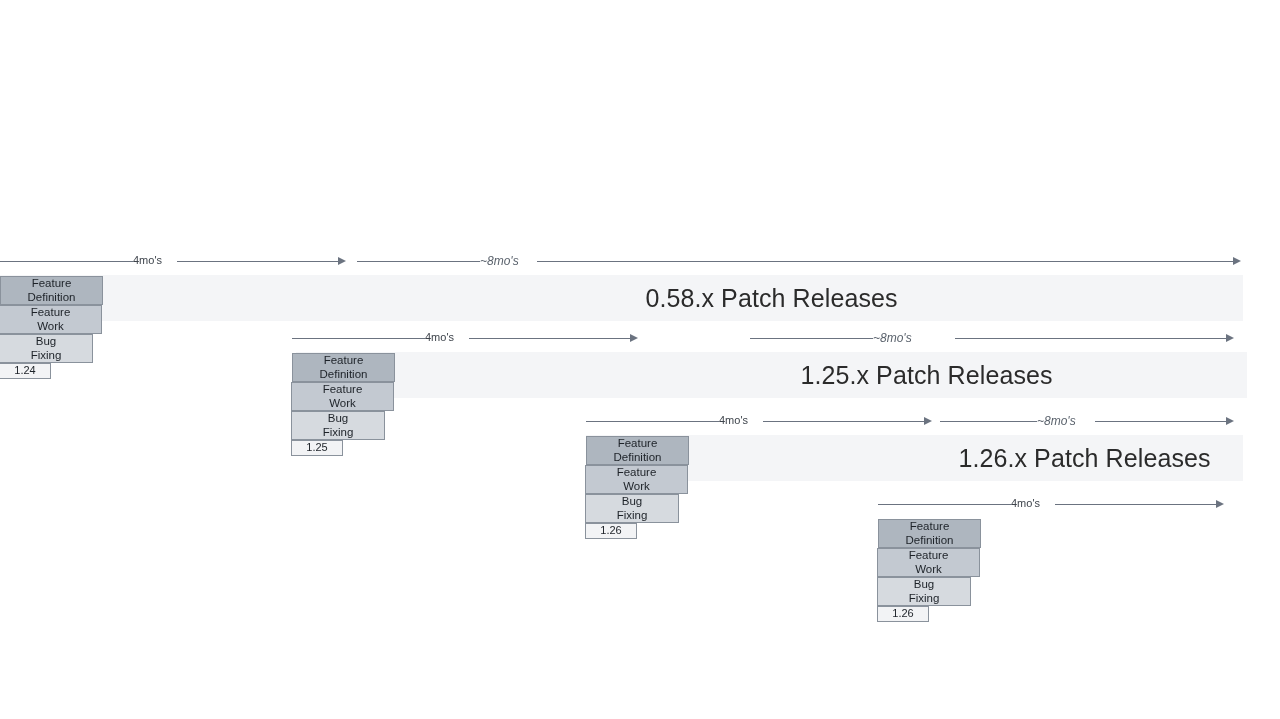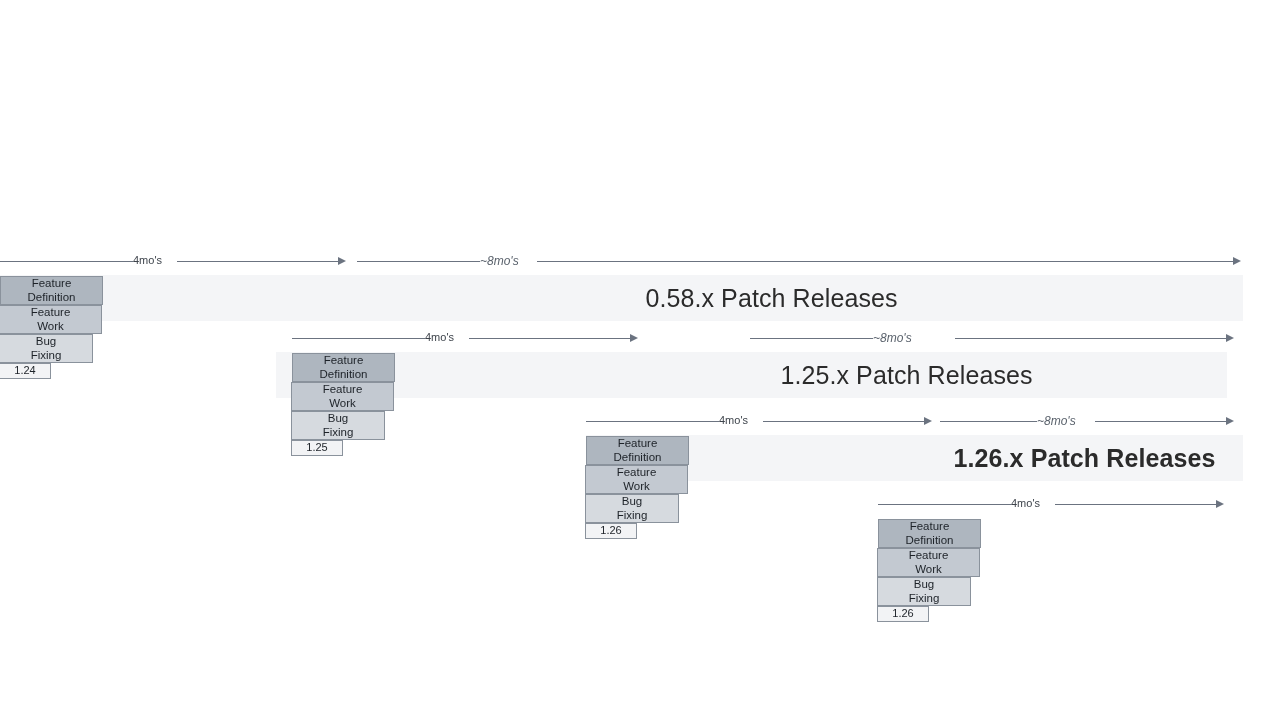--- a/index.html
+++ b/index.html
@@ -167,21 +167,21 @@
       <div class="arrow-head" style="left:338px;"></div>
     </div>
 
     <div class="arrow-group" style="left:750px; top:-23px; width:493px;">
       <div class="arrow-line" style="left:0px; width:123px;"></div>
       <div class="arrow-label small" style="left:123px; width:50px;">~8mo's</div>
       <div class="arrow-line" style="left:205px; width:273px;"></div>
       <div class="arrow-head" style="left:476px;"></div>
     </div>
 
-    <div class="patch-band" style="left:276px; width:951px;">
+    <div class="patch-band" style="left:296px; width:951px;">
       <div class="patch-band-label" style="margin-left:310px;">1.25.x Patch Releases</div>
     </div>
 
     <div class="phases" style="left:292px;">
       <div class="phase-box phase-def" style="width:103px;">
         <div>
           <span class="phase-label-line">Feature</span>
           <span class="phase-label-line">Definition</span>
         </div>
       </div>
@@ -211,21 +211,21 @@
     </div>
 
     <div class="arrow-group" style="left:940px; top:-23px; width:303px;">
       <div class="arrow-line" style="left:0px; width:97px;"></div>
       <div class="arrow-label small" style="left:97px; width:50px;">~8mo's</div>
       <div class="arrow-line" style="left:155px; width:133px;"></div>
       <div class="arrow-head" style="left:286px;"></div>
     </div>
 
     <div class="patch-band" style="left:586px; width:657px;">
-      <div class="patch-band-label" style="margin-left:340px;font-weight:bold;">1.26.x Patch Releases</div>
+      <div class="patch-band-label" style="margin-left:340px;">1.26.x Patch Releases</div>
     </div>
 
     <div class="phases" style="left:586px;">
       <div class="phase-box phase-def" style="width:103px;">
         <div>
           <span class="phase-label-line">Feature</span>
           <span class="phase-label-line">Definition</span>
         </div>
       </div>
       <div class="phase-box phase-work" style="width:103px;">

